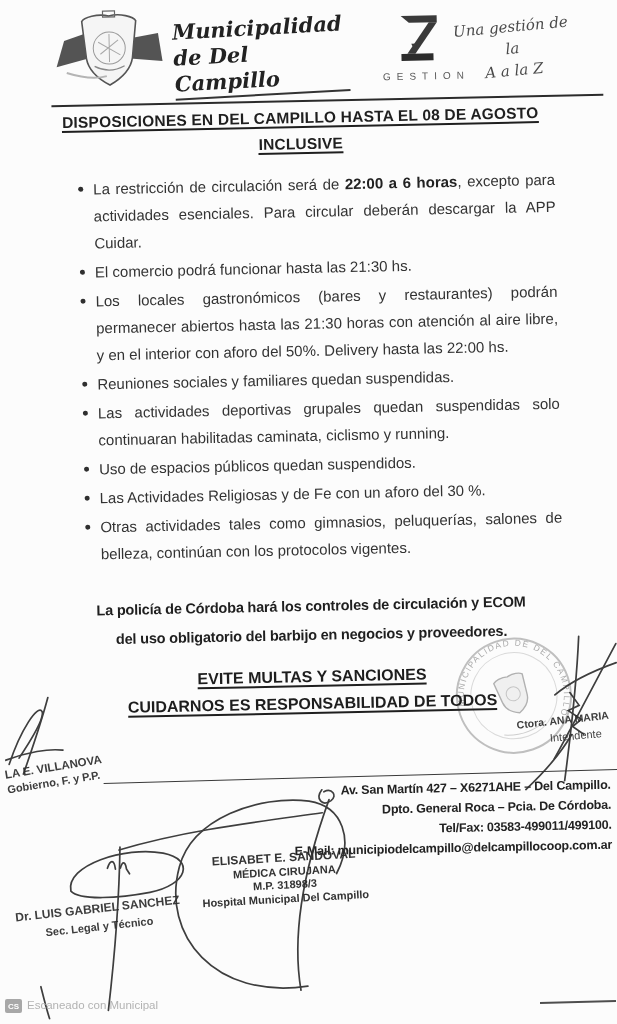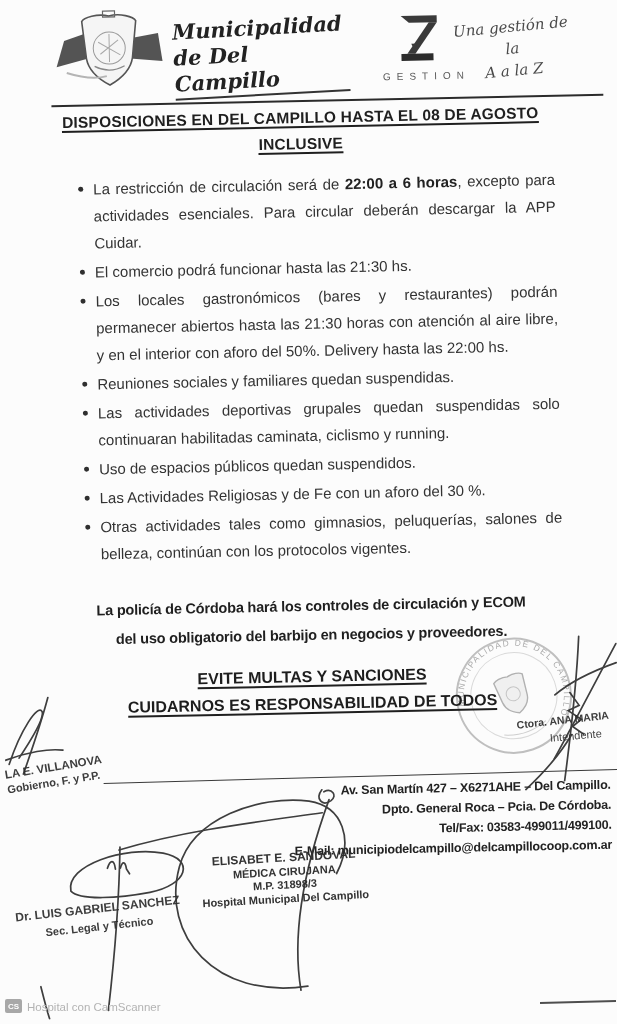--- a/index.html
+++ b/index.html
@@ -55,21 +55,21 @@
   .sanchez{left:6px;top:895px;width:168px;text-align:center;font-size:12px;line-height:18px;transform:rotate(-5deg);}
   .sanchez .role{font-size:11px;}
   .sandoval{left:172px;top:851px;width:210px;text-align:center;font-size:11px;line-height:13.5px;transform:rotate(-2deg);color:#333;}
   .sandoval .name{font-size:12px;}
   
   .address{position:absolute;right:12px;top:781px;text-align:right;
     font-weight:bold;font-size:12.5px;line-height:20px;letter-spacing:-0.2px;color:#222;z-index:2;white-space:nowrap;}
   
   .sigs{position:absolute;inset:0;z-index:4;pointer-events:none;}
   
-  .watermark{position:absolute;left:5px;top:999px;display:flex;align-items:flex-end;gap:5px;z-index:9;}
+  .watermark{position:absolute;left:5px;top:999px;display:flex;align-items:flex-start;gap:5px;z-index:9;}
   .cs-badge{width:17px;height:14px;background:#a8a8a8;border-radius:2px;color:#fff;
     font-size:8px;font-weight:bold;display:flex;align-items:center;justify-content:center;}
   .wm-text{font-size:11.5px;color:#b3b3b3;}
   .edge-line{position:absolute;left:540px;top:1001px;width:76px;border-top:2.5px solid #4e4e4e;transform:rotate(-1.6deg);z-index:8;}
 </style>
 </head>
 <body>
 
 <div class="page">
   <div class="doc">
@@ -198,15 +198,15 @@
         <path d="M323,800 C299,862 282,930 291,990"></path>
         <path d="M112,846 C180,827 258,820 316,813"></path>
       </g>
     </svg>
   </div>
 
   <div class="edge-line"></div>
 
   <div class="watermark">
     <div class="cs-badge">CS</div>
-    <div class="wm-text">Hospital con CamScanner</div>
+    <div class="wm-text">Escaneado con Municipal</div>
   </div>
 </div>
 
 </body></html>

